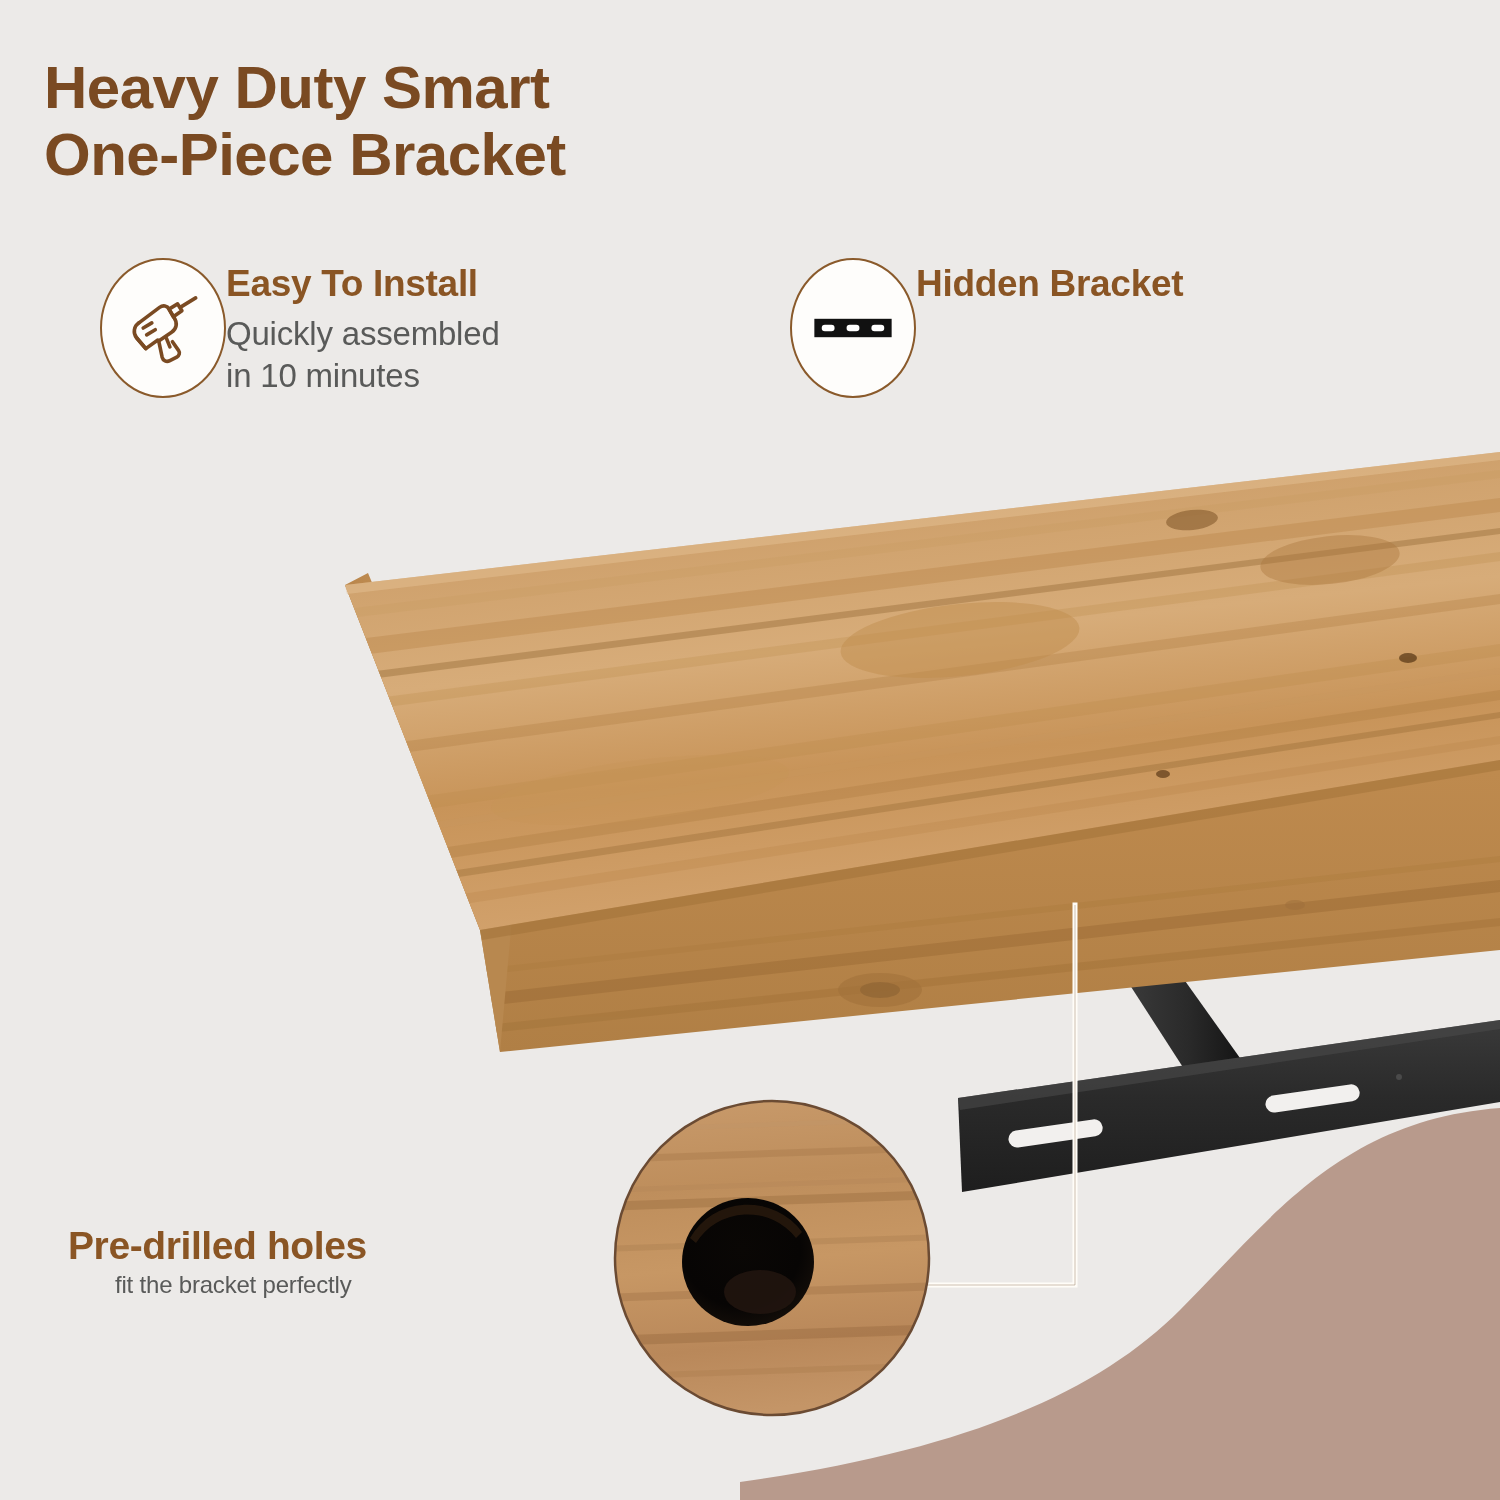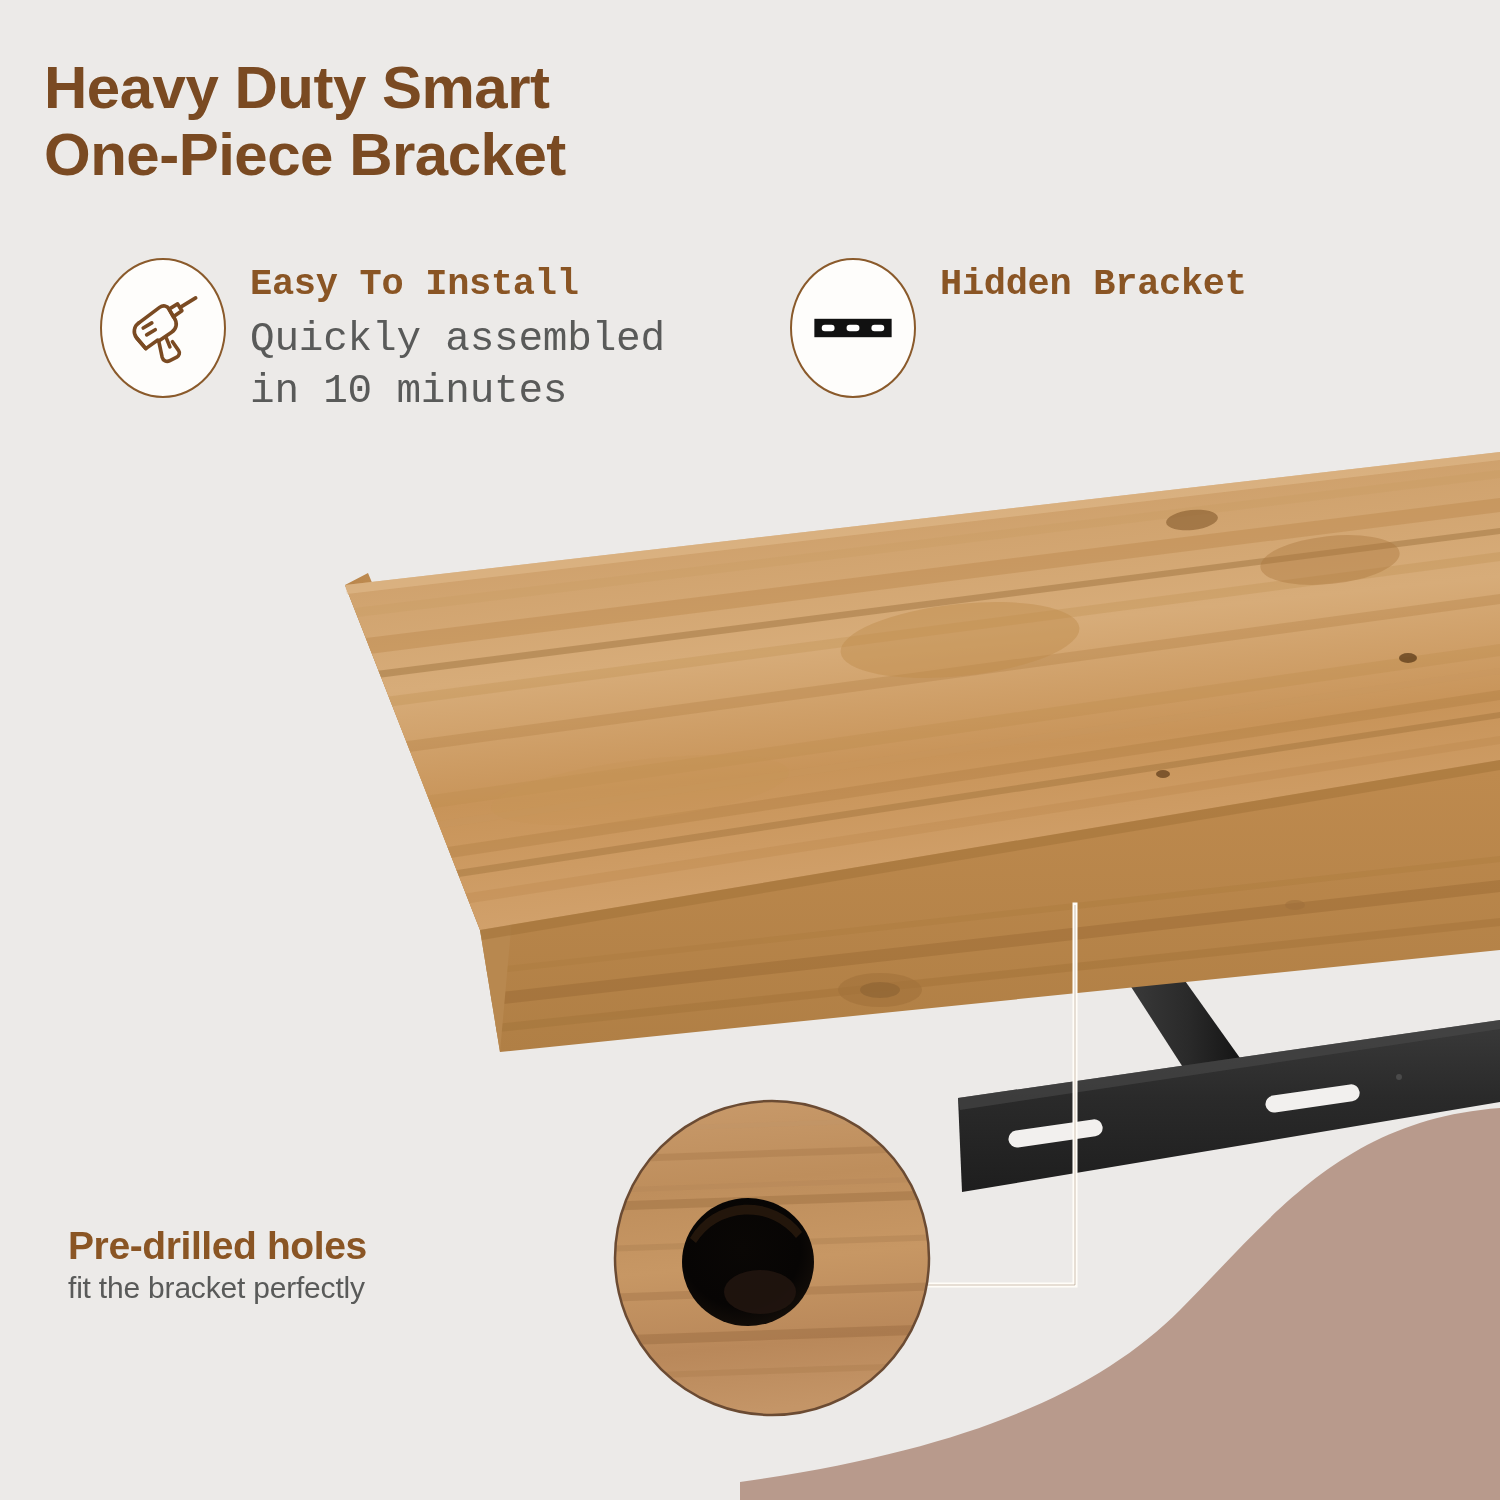--- a/index.html
+++ b/index.html
@@ -18,50 +18,50 @@
   
   .headline{
     position:absolute;left:44px;top:54px;
     font-size:60px;line-height:1.12;
     font-weight:bold;letter-spacing:-0.5px;
     color:#7A4A22;
     white-space:pre-line;
   }
 
   
-  .feature{position:absolute;display:flex;align-items:flex-start;gap:24px;font-family:Liberation Mono, monospace;}
+  .feature{position:absolute;display:flex;align-items:flex-start;}
   .feature.left{left:100px;top:258px;}
   .feature.right{left:790px;top:258px;}
 
   .badge{
     flex:0 0 auto;
     width:126px;height:140px;
     border-radius:50%;
     background:#FEFDFB;
     border:2px solid #8A5A2B;
     display:flex;align-items:center;justify-content:center;
     box-sizing:border-box;
   }
   .feature-text{padding-top:6px;}
   .feature-title{
     font-size:37px;font-weight:bold;color:#8A5524;
     letter-spacing:-0.3px;line-height:1.1;margin-bottom:8px;
   }
   .feature-body{
-    font-size:41px;color:#595A59;line-height:1.28;
+    font-size:33px;color:#595A59;line-height:1.28;
     white-space:pre-line;letter-spacing:-0.2px;
   }
 
   
   .caption{position:absolute;left:68px;top:1224px;}
   .caption-title{
     font-size:39px;font-weight:bold;color:#8A5524;
     letter-spacing:-0.4px;line-height:1.12;margin-bottom:3px;
   }
-  .caption-body{font-size:30px;color:#595A59;letter-spacing:-0.2px;}
+  .caption-body{font-size:24px;color:#595A59;letter-spacing:-0.2px;margin-left:47px;}
 
   
   .photo{position:absolute;left:0;top:0;width:1500px;height:1500px;pointer-events:none;}
 </style>
 </head>
 <body style="background: rgb(236, 234, 232);">
 
 <div id="stage">
 
   <svg class="wave" viewBox="0 0 760 470" preserveAspectRatio="none">

